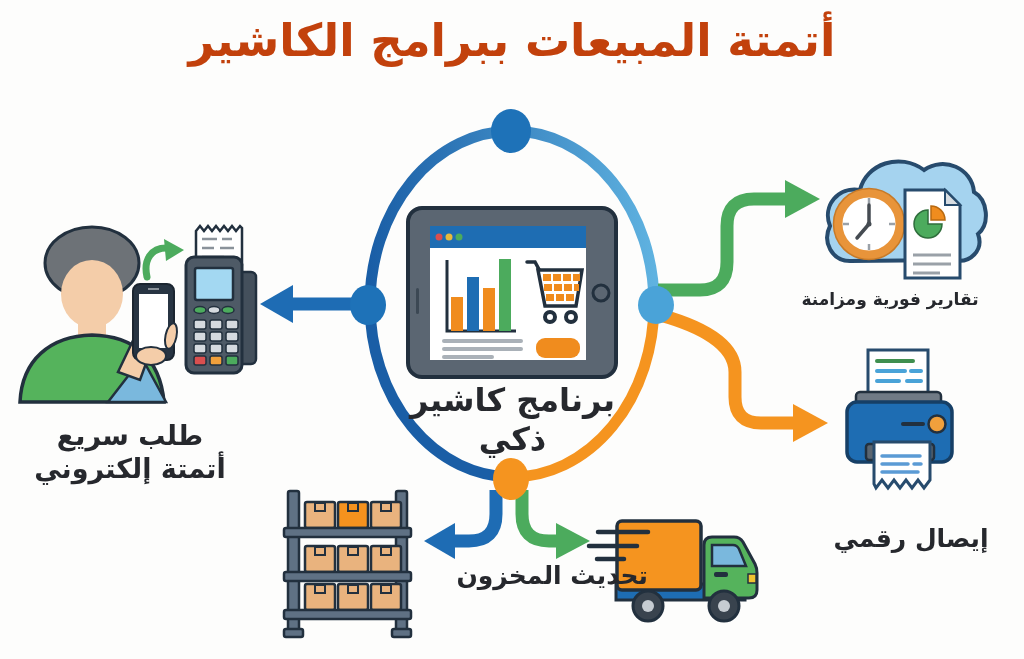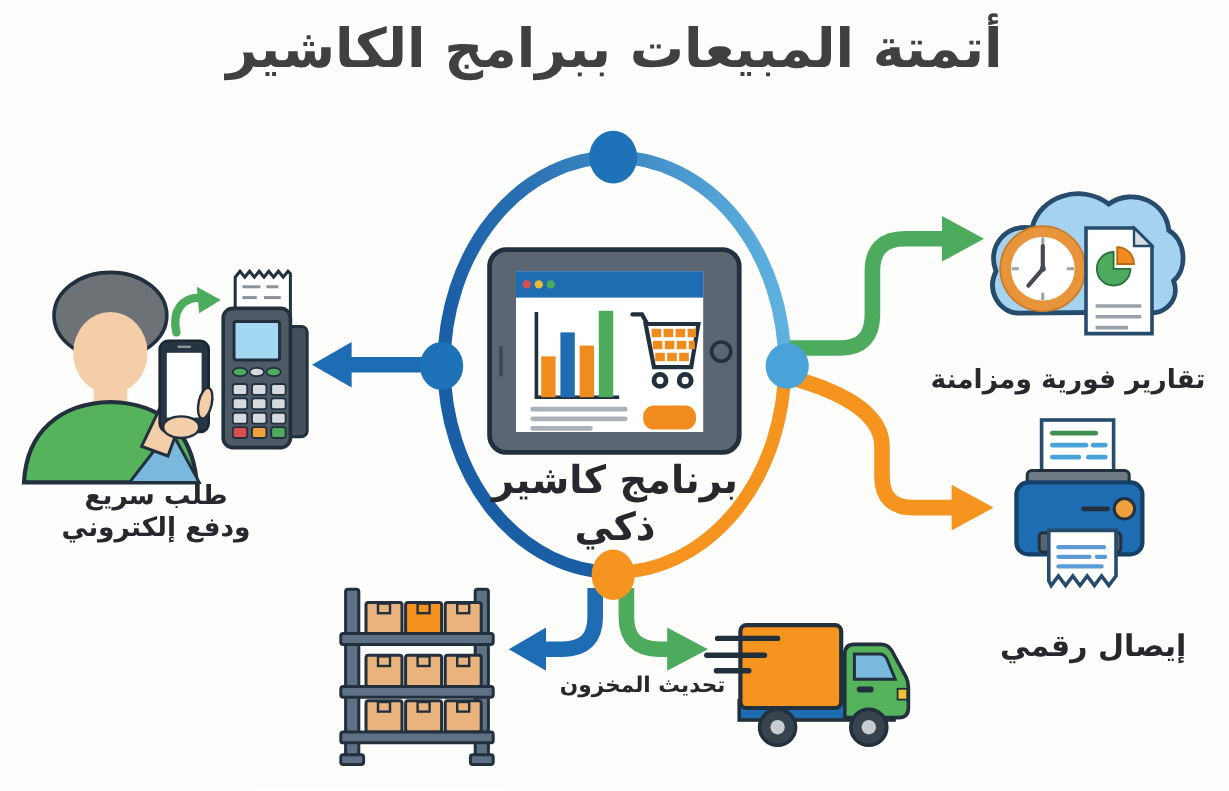--- a/index.html
+++ b/index.html
@@ -9,28 +9,28 @@
   }
   #diagram-svg{position:absolute;left:0;top:0;}
   .lbl{
     position:absolute;direction:rtl;text-align:center;
     color:#26282d;font-weight:bold;line-height:1.22;
     font-family:"DejaVu Sans",sans-serif;
   }
   #title{
     position:absolute;left:0;top:14px;width:1024px;
     direction:rtl;text-align:center;
-    color:#404040;font-size:45px;font-weight:bold;
+    color:#c2410c;font-size:45px;font-weight:bold;
     font-family:"DejaVu Sans",sans-serif;
   }
-  #label-order{left:15px;top:401px;width:230px;font-size:22px;}
+  #label-order{left:15px;top:420px;width:230px;font-size:27px;}
   #label-center{left:390px;top:381px;width:245px;font-size:32px;}
-  #label-reports{left:775px;top:304px;width:230px;font-size:22px;}
+  #label-reports{left:775px;top:289px;width:230px;font-size:17px;}
   #label-receipt{left:821px;top:499px;width:180px;font-size:25px;margin-top:25px;}
-  #label-inventory{left:423px;top:561px;width:225px;font-size:18px;}
+  #label-inventory{left:423px;top:561px;width:225px;font-size:25px;text-align:right;}
 </style>
 </head>
 <body>
 
 <div id="stage">
 
   <div id="title">أتمتة المبيعات ببرامج الكاشير</div>
 
   <svg id="diagram-svg" width="1024" height="659" viewBox="0 0 1024 659">
     <defs>
@@ -270,21 +270,21 @@
       <g stroke="#22303e" stroke-width="4.5" stroke-linecap="round">
         <line x1="598" y1="532" x2="648" y2="532"></line>
         <line x1="589" y1="546" x2="637" y2="546"></line>
         <line x1="597" y1="559" x2="624" y2="559"></line>
       </g>
     </g>
   </svg>
 
   <div id="label-order" class="lbl">
     <div>طلب سريع</div>
-    <div>ودفع إلكتروني</div>
+    <div>أتمتة إلكتروني</div>
   </div>
 
   <div id="label-center" class="lbl">
     <div>برنامج كاشير ذكي</div>
   </div>
 
   <div id="label-reports" class="lbl">
     <div>تقارير فورية ومزامنة</div>
   </div>
 

